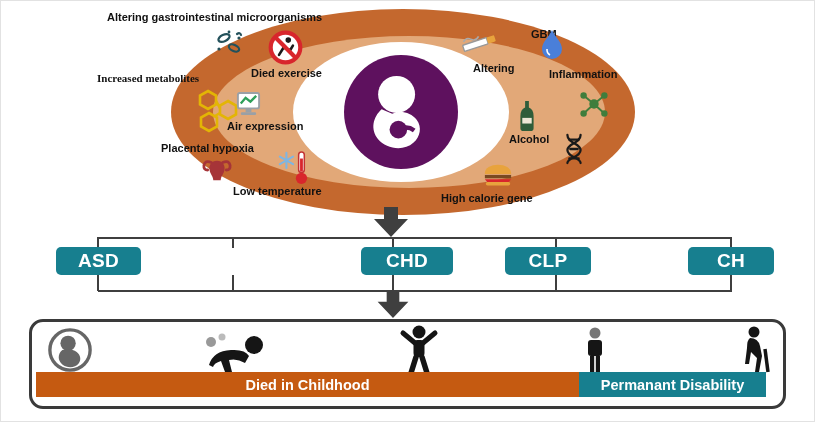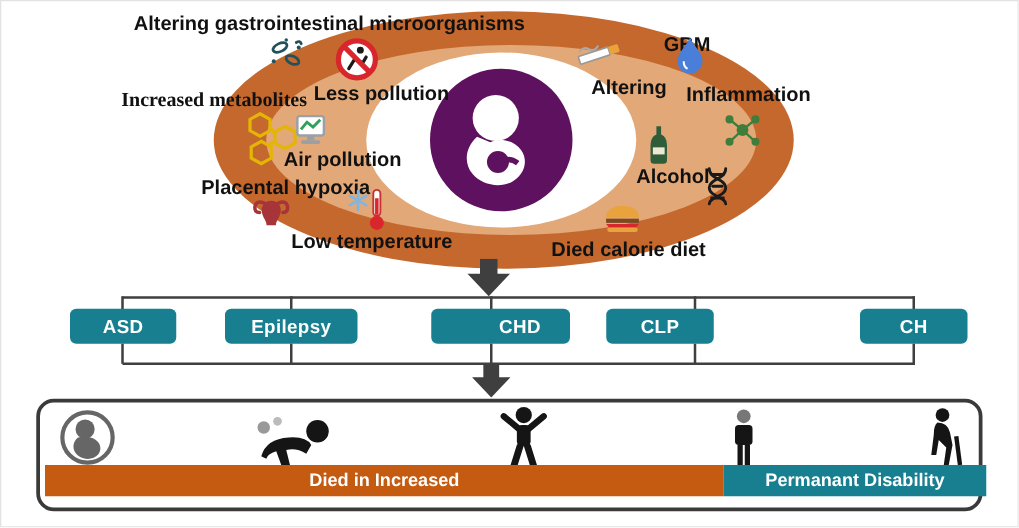--- a/index.html
+++ b/index.html
@@ -5,31 +5,31 @@
   html,body{margin:0;padding:0;background:#fff;}
   .canvas{position:relative;width:815px;height:422px;background:#fff;border:1px solid #e2e2e2;
           box-sizing:border-box;overflow:hidden;font-family:"Liberation Sans",sans-serif;}
   .abs{position:absolute;}
   .ellipse{position:absolute;border-radius:50%;}
   .outer-ring{left:170px;top:8px;width:464px;height:206px;background:var(--outer-ring,#C4682E);}
   .inner-ring{left:212px;top:35px;width:392px;height:152px;background:var(--inner-ring,#E2A878);}
   .white-ellipse{left:292px;top:41px;width:216px;height:140px;background:#fff;}
   .core-circle{left:343px;top:54px;width:114px;height:114px;background:var(--core,#5E115E);
                display:flex;align-items:center;justify-content:center;}
-  .rf-label{position:absolute;font-size:16px;font-weight:bold;color:#111;white-space:nowrap;}
+  .rf-label{position:absolute;font-size:11px;font-weight:bold;color:#111;white-space:nowrap;}
   .cond-box{position:absolute;top:246px;height:28px;background:var(--condition-box,#177F8F);color:#fff;
-            font-weight:bold;font-size:15px;display:flex;align-items:center;justify-content:center;
+            font-weight:bold;font-size:19px;display:flex;align-items:center;justify-content:center;
             border-radius:5px;letter-spacing:.3px;}
   .line{position:absolute;background:var(--connector,#3F3F3F);}
   .outcome-rect{position:absolute;left:28px;top:318px;width:757px;height:90px;border:3px solid #3a3a3a;
                 border-radius:14px;box-sizing:border-box;background:#fff;}
   .bar{position:absolute;top:371px;height:25px;display:flex;align-items:center;justify-content:center;
        color:#fff;font-weight:bold;font-size:14.5px;}
   .bar-died{left:35px;width:543px;background:var(--bar-died,#C55A11);}
-  .bar-dis{left:578px;width:210px;background:var(--bar-disability,#177F8F);}
+  .bar-dis{left:578px;width:187px;background:var(--bar-disability,#177F8F);}
   svg{display:block;}
   .tilt{transform:rotate(-18deg);}
 </style>
 </head>
 <body>
 
 <div class="canvas">
 
   <div class="ellipse outer-ring"></div>
   <div class="ellipse inner-ring"></div>
@@ -61,31 +61,31 @@
   <div class="abs" style="left:194px;top:86px;">
     <svg width="46" height="46" viewBox="0 0 46 46" fill="none" stroke="var(--metabolite-yellow,#E3B505)" stroke-width="2.6">
       <polygon points="13,4 21,8.5 21,17.5 13,22 5,17.5 5,8.5"></polygon>
       <polygon points="33,14 41,18.5 41,27.5 33,32 25,27.5 25,18.5"></polygon>
       <polygon points="14,26 22,30.5 22,39.5 14,44 6,39.5 6,30.5"></polygon>
       <line x1="21" y1="14" x2="25" y2="21"></line>
       <line x1="20" y1="29" x2="25" y2="26"></line>
     </svg>
   </div>
 
-  <div class="rf-label" style="left:250px;top:66px;">Less pollution</div>
+  <div class="rf-label" style="left:250px;top:66px;">Died exercise</div>
   <div class="abs" style="left:266px;top:28px;">
     <svg width="37" height="37" viewBox="0 0 40 40">
       <circle cx="20" cy="20" r="16" fill="#fff" stroke="var(--prohibition-red,#D8262C)" stroke-width="4.5"></circle>
       <circle cx="23" cy="12" r="3" fill="#1a1a1a"></circle>
       <path d="M13 28 l5 -8 l7 3 l3 -5" stroke="#1a1a1a" stroke-width="2.8" fill="none" stroke-linecap="round"></path>
       <line x1="9" y1="9" x2="31" y2="31" stroke="var(--prohibition-red,#D8262C)" stroke-width="4.5"></line>
     </svg>
   </div>
 
-  <div class="rf-label" style="left:226px;top:119px;">Air pollution</div>
+  <div class="rf-label" style="left:226px;top:119px;">Air expression</div>
   <div class="abs" style="left:234px;top:90px;">
     <svg width="27" height="27" viewBox="0 0 28 28">
       <rect x="3" y="2" width="22" height="16" rx="2" fill="#fff" stroke="#9aa0a6" stroke-width="2"></rect>
       <polyline points="6,13 11,7 16,11 22,5" stroke="#2FA05A" stroke-width="2.4" fill="none"></polyline>
       <rect x="11" y="18" width="6" height="4" fill="#9aa0a6"></rect>
       <rect x="6" y="22" width="16" height="3" rx="1.5" fill="#9aa0a6"></rect>
     </svg>
   </div>
 
   <div class="rf-label" style="left:160px;top:141px;">Placental hypoxia</div>
@@ -158,21 +158,21 @@
   <div class="abs" style="left:558px;top:132px;">
     <svg width="30" height="32" viewBox="0 0 30 34" stroke="#1a1a1a" stroke-width="2.4" fill="none" stroke-linecap="round">
       <path d="M8 2 C 8 11, 22 11, 22 18 C 22 26, 8 26, 8 32"></path>
       <path d="M22 2 C 22 11, 8 11, 8 18 C 8 26, 22 26, 22 32"></path>
       <line x1="10" y1="7" x2="20" y2="7"></line>
       <line x1="11" y1="17" x2="19" y2="17"></line>
       <line x1="10" y1="27" x2="20" y2="27"></line>
     </svg>
   </div>
 
-  <div class="rf-label" style="left:440px;top:191px;">Died calorie diet</div>
+  <div class="rf-label" style="left:440px;top:191px;">High calorie gene</div>
   <div class="abs" style="left:482px;top:160px;">
     <svg width="30" height="26" viewBox="0 0 32 26">
       <path d="M2 12 a14 9 0 0 1 28 0 l0 1 H2 z" fill="#E8A33D"></path>
       <rect x="2" y="14" width="28" height="3.6" fill="#7A4A21"></rect>
       <path d="M2 18.5 h28 l-2.5 3 h-23 z" fill="#D8262C"></path>
       <rect x="3" y="21.5" width="26" height="3.8" rx="1.9" fill="#E8A33D"></rect>
     </svg>
   </div>
 
   <div class="abs" style="left:368px;top:206px;">
@@ -182,23 +182,22 @@
   </div>
 
   <div class="line" style="left:97px;top:236px;width:634px;height:2px;"></div>
   <div class="line" style="left:96px;top:236px;width:2px;height:11px;"></div>
   <div class="line" style="left:231px;top:236px;width:2px;height:11px;"></div>
   <div class="line" style="left:391px;top:236px;width:2px;height:11px;"></div>
   <div class="line" style="left:554px;top:236px;width:2px;height:11px;"></div>
   <div class="line" style="left:729px;top:236px;width:2px;height:11px;"></div>
 
   <div class="cond-box" style="left:55px;width:85px;">ASD</div>
-  <div class="cond-box" style="left:179px;width:106px;">Epilepsy</div>
-  <div class="cond-box" style="left:344px;width:80px;padding-left:31px;">CHD</div>
-  <div class="cond-box" style="left:484px;width:86px;">CLP</div>
+  <div class="cond-box" style="left:360px;width:92px;">CHD</div>
+  <div class="cond-box" style="left:504px;width:86px;">CLP</div>
   <div class="cond-box" style="left:687px;width:86px;">CH</div>
 
   <div class="line" style="left:96px;top:274px;width:2px;height:16px;"></div>
   <div class="line" style="left:231px;top:274px;width:2px;height:16px;"></div>
   <div class="line" style="left:391px;top:274px;width:2px;height:16px;"></div>
   <div class="line" style="left:554px;top:274px;width:2px;height:16px;"></div>
   <div class="line" style="left:729px;top:274px;width:2px;height:16px;"></div>
   <div class="line" style="left:97px;top:289px;width:634px;height:2px;"></div>
 
   <div class="abs" style="left:370px;top:290px;">
@@ -245,16 +244,16 @@
   </div>
 
   <div class="abs" style="left:736px;top:324px;">
     <svg width="36" height="50" viewBox="0 0 36 50">
       <circle cx="17" cy="7" r="5.5" fill="#151515"></circle>
       <path d="M13 13 q8 0 10 8 l2 10 l-3 16 h-4 l2 -14 l-6 -6 l-2 12 h-4 l2 -16 q0 -8 3 -10 z" fill="#151515"></path>
       <line x1="28" y1="24" x2="31" y2="47" stroke="#151515" stroke-width="3.5"></line>
     </svg>
   </div>
 
-  <div class="bar bar-died">Died in Increased</div>
+  <div class="bar bar-died">Died in Childhood</div>
   <div class="bar bar-dis">Permanant Disability</div>
 
 </div>
 
 </body></html>

